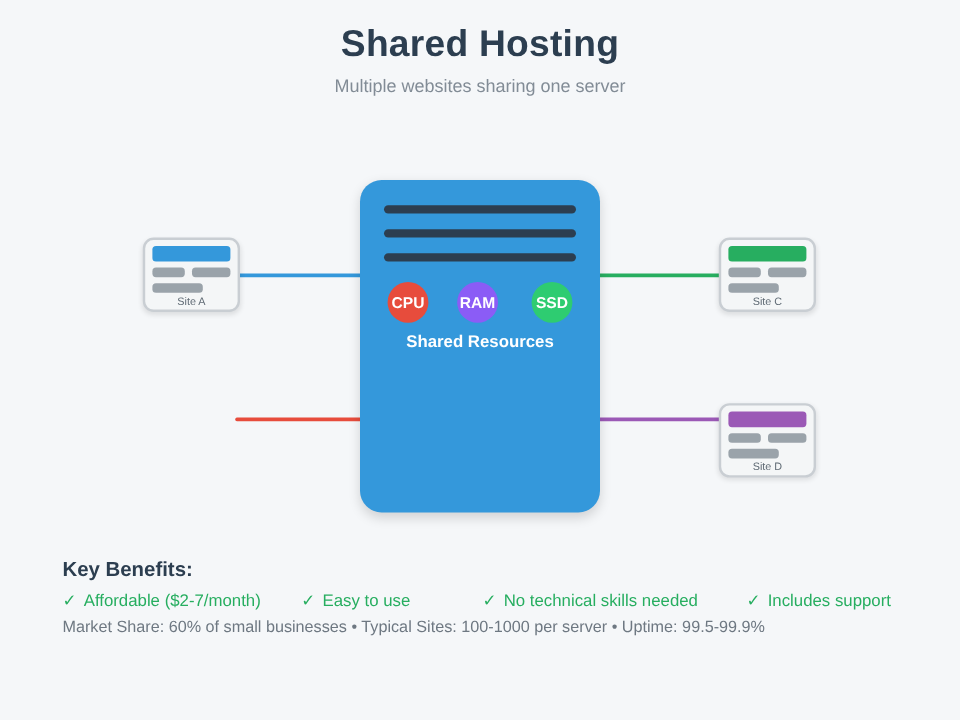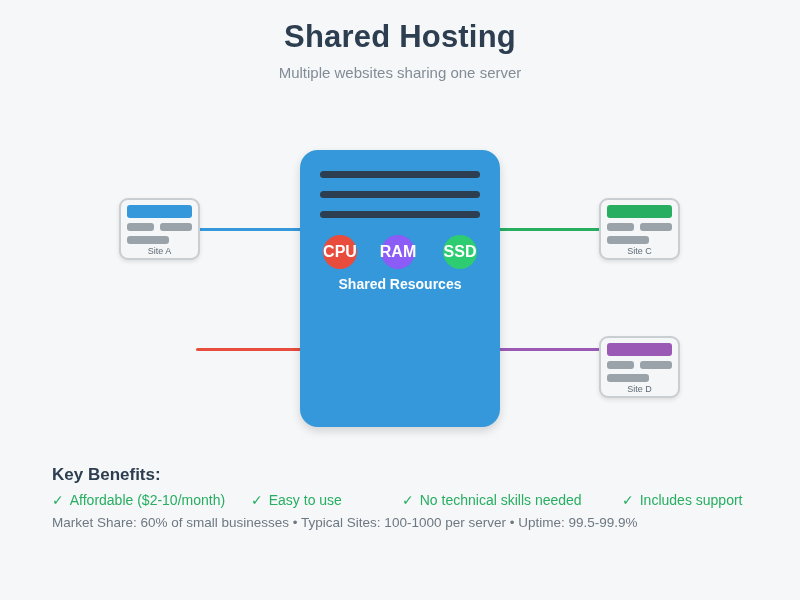--- a/index.html
+++ b/index.html
@@ -65,21 +65,21 @@
   .slot-3 { top: 61px; }
   .resource {
     position: absolute;
     top: 85px;
     width: 34px; height: 34px;
     border-radius: 50%;
     display: flex;
     align-items: center;
     justify-content: center;
     color: #ffffff;
-    font-size: 16px;
+    font-size: 13px;
     font-weight: 700;
   }
   .res-cpu { left: 23px; }
   .res-ram { left: 81px; }
   .res-ssd { left: 143px; }
   .server-label {
     position: absolute;
     top: 126px; left: 0; width: 100%;
     text-align: center;
     color: #ffffff;
@@ -212,21 +212,21 @@
       <div class="site-bar bar-sm"></div>
       <div class="site-bar bar-md"></div>
     </div>
     <div class="site-bar bar-lg"></div>
     <div class="site-label">Site D</div>
   </div>
 
   <div class="benefits-heading">Key Benefits:</div>
 
   <div class="benefit benefit-1">
-    <span class="check">✓</span><span>Affordable ($2-10/month)</span>
+    <span class="check">✓</span><span>Affordable ($2-7/month)</span>
   </div>
   <div class="benefit benefit-2">
     <span class="check">✓</span><span>Easy to use</span>
   </div>
   <div class="benefit benefit-3">
     <span class="check">✓</span><span>No technical skills needed</span>
   </div>
   <div class="benefit benefit-4">
     <span class="check">✓</span><span>Includes support</span>
   </div>

